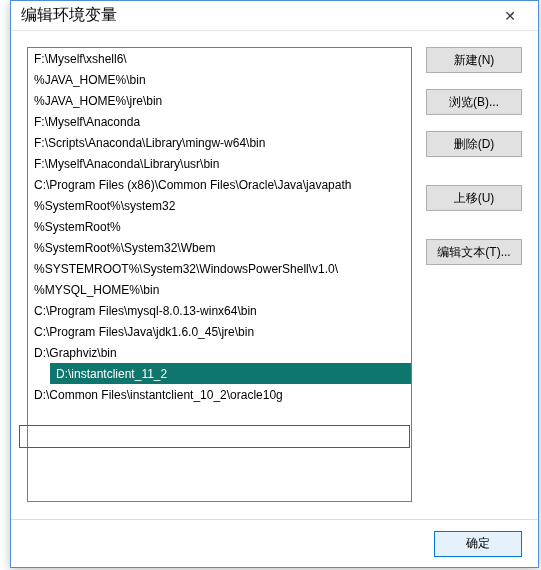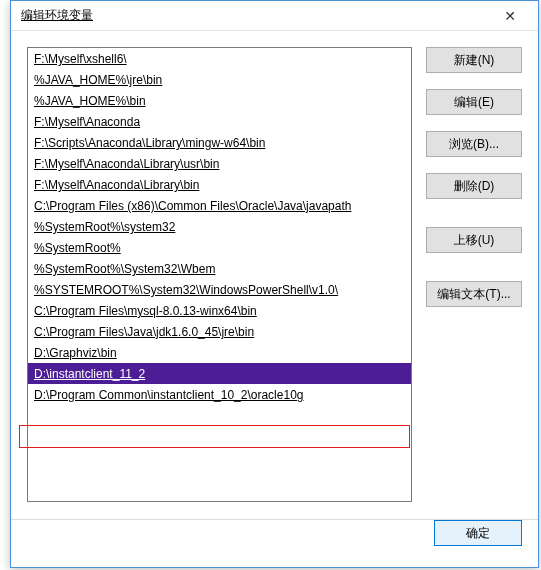--- a/index.html
+++ b/index.html
@@ -37,23 +37,22 @@
   .titlebar {
     height: 30px;
     display: flex;
     align-items: center;
     padding: 0 8px 0 10px;
     background: #fff;
     border-bottom: 1px solid #e5e5e5;
   }
   .titlebar .title {
     flex: 1;
-    font-size: 12px;
+    font-size: 16px;
     color: #000;
-    text-decoration: underline;
   }
   .titlebar .close {
     width: 40px;
     text-align: center;
     font-size: 14px;
     color: #333;
     cursor: pointer;
   }
   .content {
     flex: 1;
@@ -76,25 +75,25 @@
     padding: 3px 6px;
     white-space: nowrap;
     overflow: hidden;
     text-overflow: ellipsis;
     font-size: 12px;
     color: #000;
     border-bottom: 1px solid transparent;
     cursor: default;
     line-height: 16px;
     height: 21px;
-    text-decoration: underline;
   }
   .listbox .row.selected {
-    background: #4c1d95;
+    background: #0f766e;
     color: #fff;
+    margin-left: 22px;
   }
   .highlight-ring {
     position: absolute;
     border: 1px solid #e02020;
     pointer-events: none;
   }
   .buttons {
     width: 96px;
     display: flex;
     flex-direction: column;
@@ -109,21 +108,21 @@
     margin-bottom: 16px;
     display: flex;
     align-items: center;
     justify-content: center;
   }
   .footer {
     height: 48px;
     border-top: 1px solid #ddd;
     display: flex;
     justify-content: flex-end;
-    align-items: flex-start;
+    align-items: center;
     padding: 0 16px;
     gap: 10px;
   }
   .footer .btn {
     width: 88px;
     margin-bottom: 0;
   }
   .footer .btn.primary {
     border-color: #0078d7;
     background: #e5f1fb;
@@ -139,43 +138,42 @@
   <div class="titlebar">
     <div class="title">编辑环境变量</div>
     <div class="close">✕</div>
   </div>
 
   <div class="content">
 
     <div class="listwrap">
       <div class="listbox" id="listbox">
           <div class="row">F:\Myself\xshell6\</div>
+          <div class="row">%JAVA_HOME%\bin</div>
           <div class="row">%JAVA_HOME%\jre\bin</div>
-          <div class="row">%JAVA_HOME%\bin</div>
           <div class="row">F:\Myself\Anaconda</div>
           <div class="row">F:\Scripts\Anaconda\Library\mingw-w64\bin</div>
           <div class="row">F:\Myself\Anaconda\Library\usr\bin</div>
-          <div class="row">F:\Myself\Anaconda\Library\bin</div>
           <div class="row">C:\Program Files (x86)\Common Files\Oracle\Java\javapath</div>
           <div class="row">%SystemRoot%\system32</div>
           <div class="row">%SystemRoot%</div>
           <div class="row">%SystemRoot%\System32\Wbem</div>
           <div class="row">%SYSTEMROOT%\System32\WindowsPowerShell\v1.0\</div>
+          <div class="row">%MYSQL_HOME%\bin</div>
           <div class="row">C:\Program Files\mysql-8.0.13-winx64\bin</div>
           <div class="row">C:\Program Files\Java\jdk1.6.0_45\jre\bin</div>
           <div class="row">D:\Graphviz\bin</div>
           <div class="row selected">D:\instantclient_11_2</div>
-          <div class="row">D:\Program Common\instantclient_10_2\oracle10g</div>
+          <div class="row">D:\Common Files\instantclient_10_2\oracle10g</div>
         </div>
       <div class="highlight-ring" id="ring" style="left: -8px; top: 378px; width: 391px; height: 23px;"></div>
     </div>
 
     <div class="buttons">
       <button class="btn">新建(N)</button>
-      <button class="btn">编辑(E)</button>
       <button class="btn">浏览(B)...</button>
       <button class="btn">删除(D)</button>
       <div style="height:12px"></div>
       <button class="btn">上移(U)</button>
       <div style="height:12px"></div>
       <button class="btn">编辑文本(T)...</button>
     </div>
 
   </div>
 

